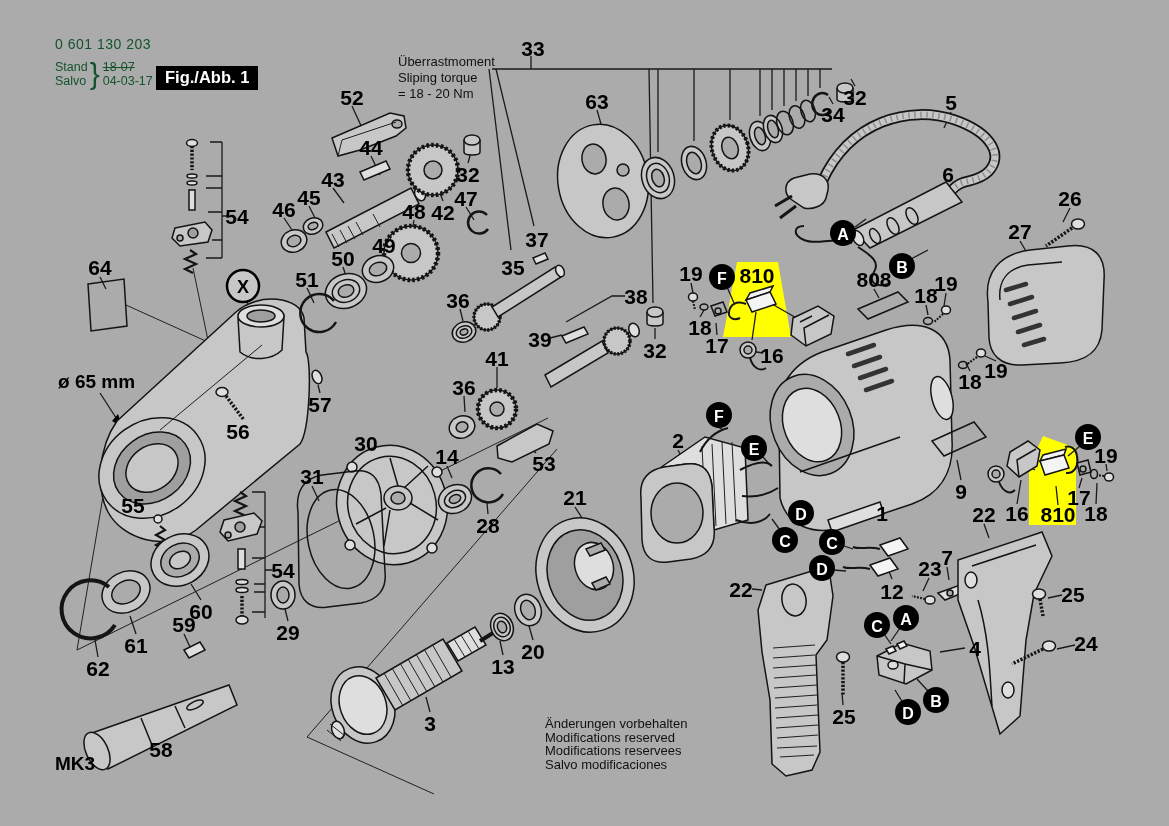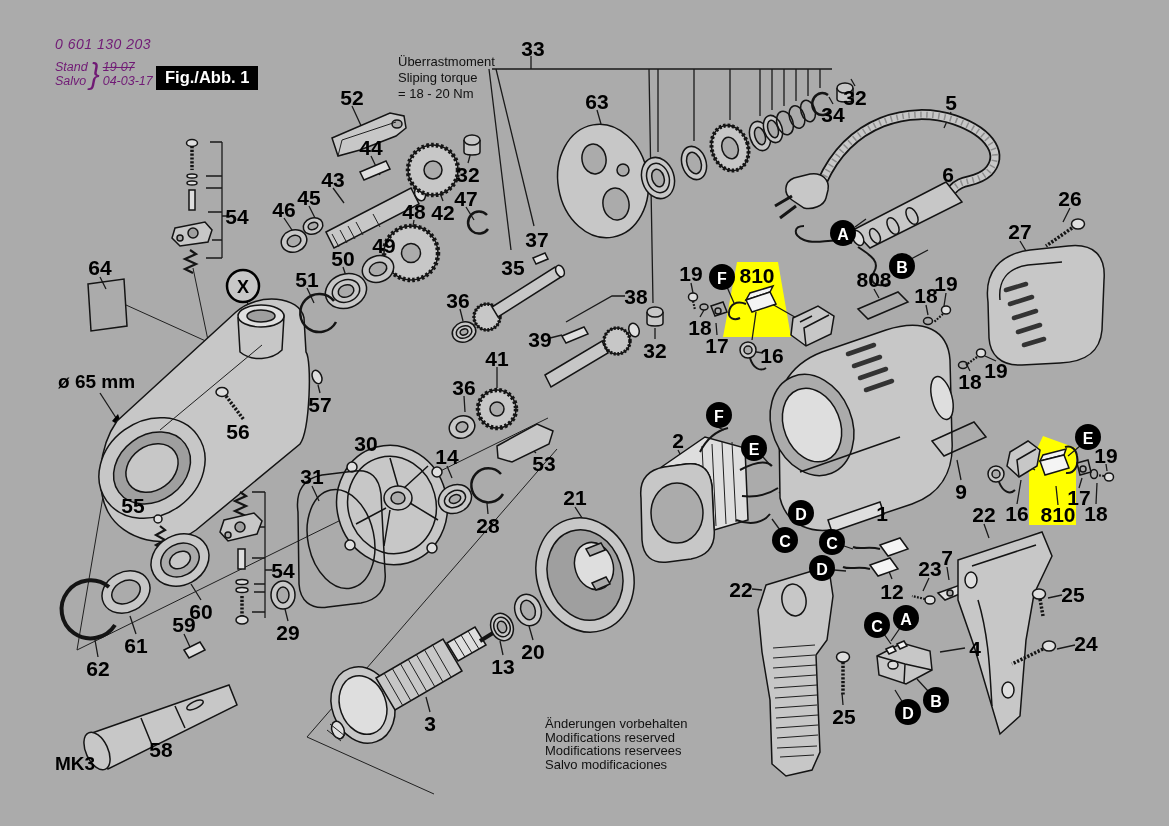--- a/index.html
+++ b/index.html
@@ -23,21 +23,21 @@
   .spring{fill:none;stroke:#141414;stroke-width:2.2;}
   .wire{fill:none;stroke:#141414;stroke-width:2;}
   .lead{fill:none;stroke:#1a1a1a;stroke-width:1.3;}
   .vent{stroke:#333;stroke-width:4.5;stroke-linecap:round;}
   .lbl{font:700 21px "Liberation Sans",sans-serif;fill:#000;text-anchor:middle;}
   .note{font:400 13px "Liberation Sans",sans-serif;fill:#111;}
   .big{font:700 19px "Liberation Sans",sans-serif;fill:#000;}
   .mkt{font:700 16px "Liberation Sans",sans-serif;fill:#fff;text-anchor:middle;}
   .xt{font:700 18px "Liberation Sans",sans-serif;fill:#000;text-anchor:middle;}
   
-  #hdr{position:absolute;left:55px;top:36px;color:#701a75;font-style:italic;}
+  #hdr{position:absolute;left:55px;top:36px;color:#14532d;}
   #partnum{font-size:14px;letter-spacing:0.5px;}
   #standissue{display:flex;align-items:flex-end;margin-top:8px;}
   .si-col{font-size:12.5px;line-height:14px;}
   .brace{font-size:30px;font-weight:400;margin:0 3px 0 2px;line-height:28px;}
   .strike{text-decoration:line-through;}
   #figbox{position:absolute;left:156px;top:66px;background:#000;color:#fff;
           font-weight:700;font-size:16.5px;padding:2px 9px 3px 9px;}
 </style>
 </head>
 <body>
@@ -560,20 +560,20 @@
 
 <div id="hdr">
   <div id="partnum">0 601 130 203</div>
   <div id="standissue">
     <div class="si-col">
       <div>Stand</div>
       <div>Salvo</div>
     </div>
     <div class="brace">}</div>
     <div class="si-col">
-      <div class="strike">19-07</div>
+      <div class="strike">18-07</div>
       <div>04-03-17</div>
     </div>
   </div>
 </div>
 <div id="figbox">Fig./Abb. 1</div>
 
 </div>
 
 </body></html>

